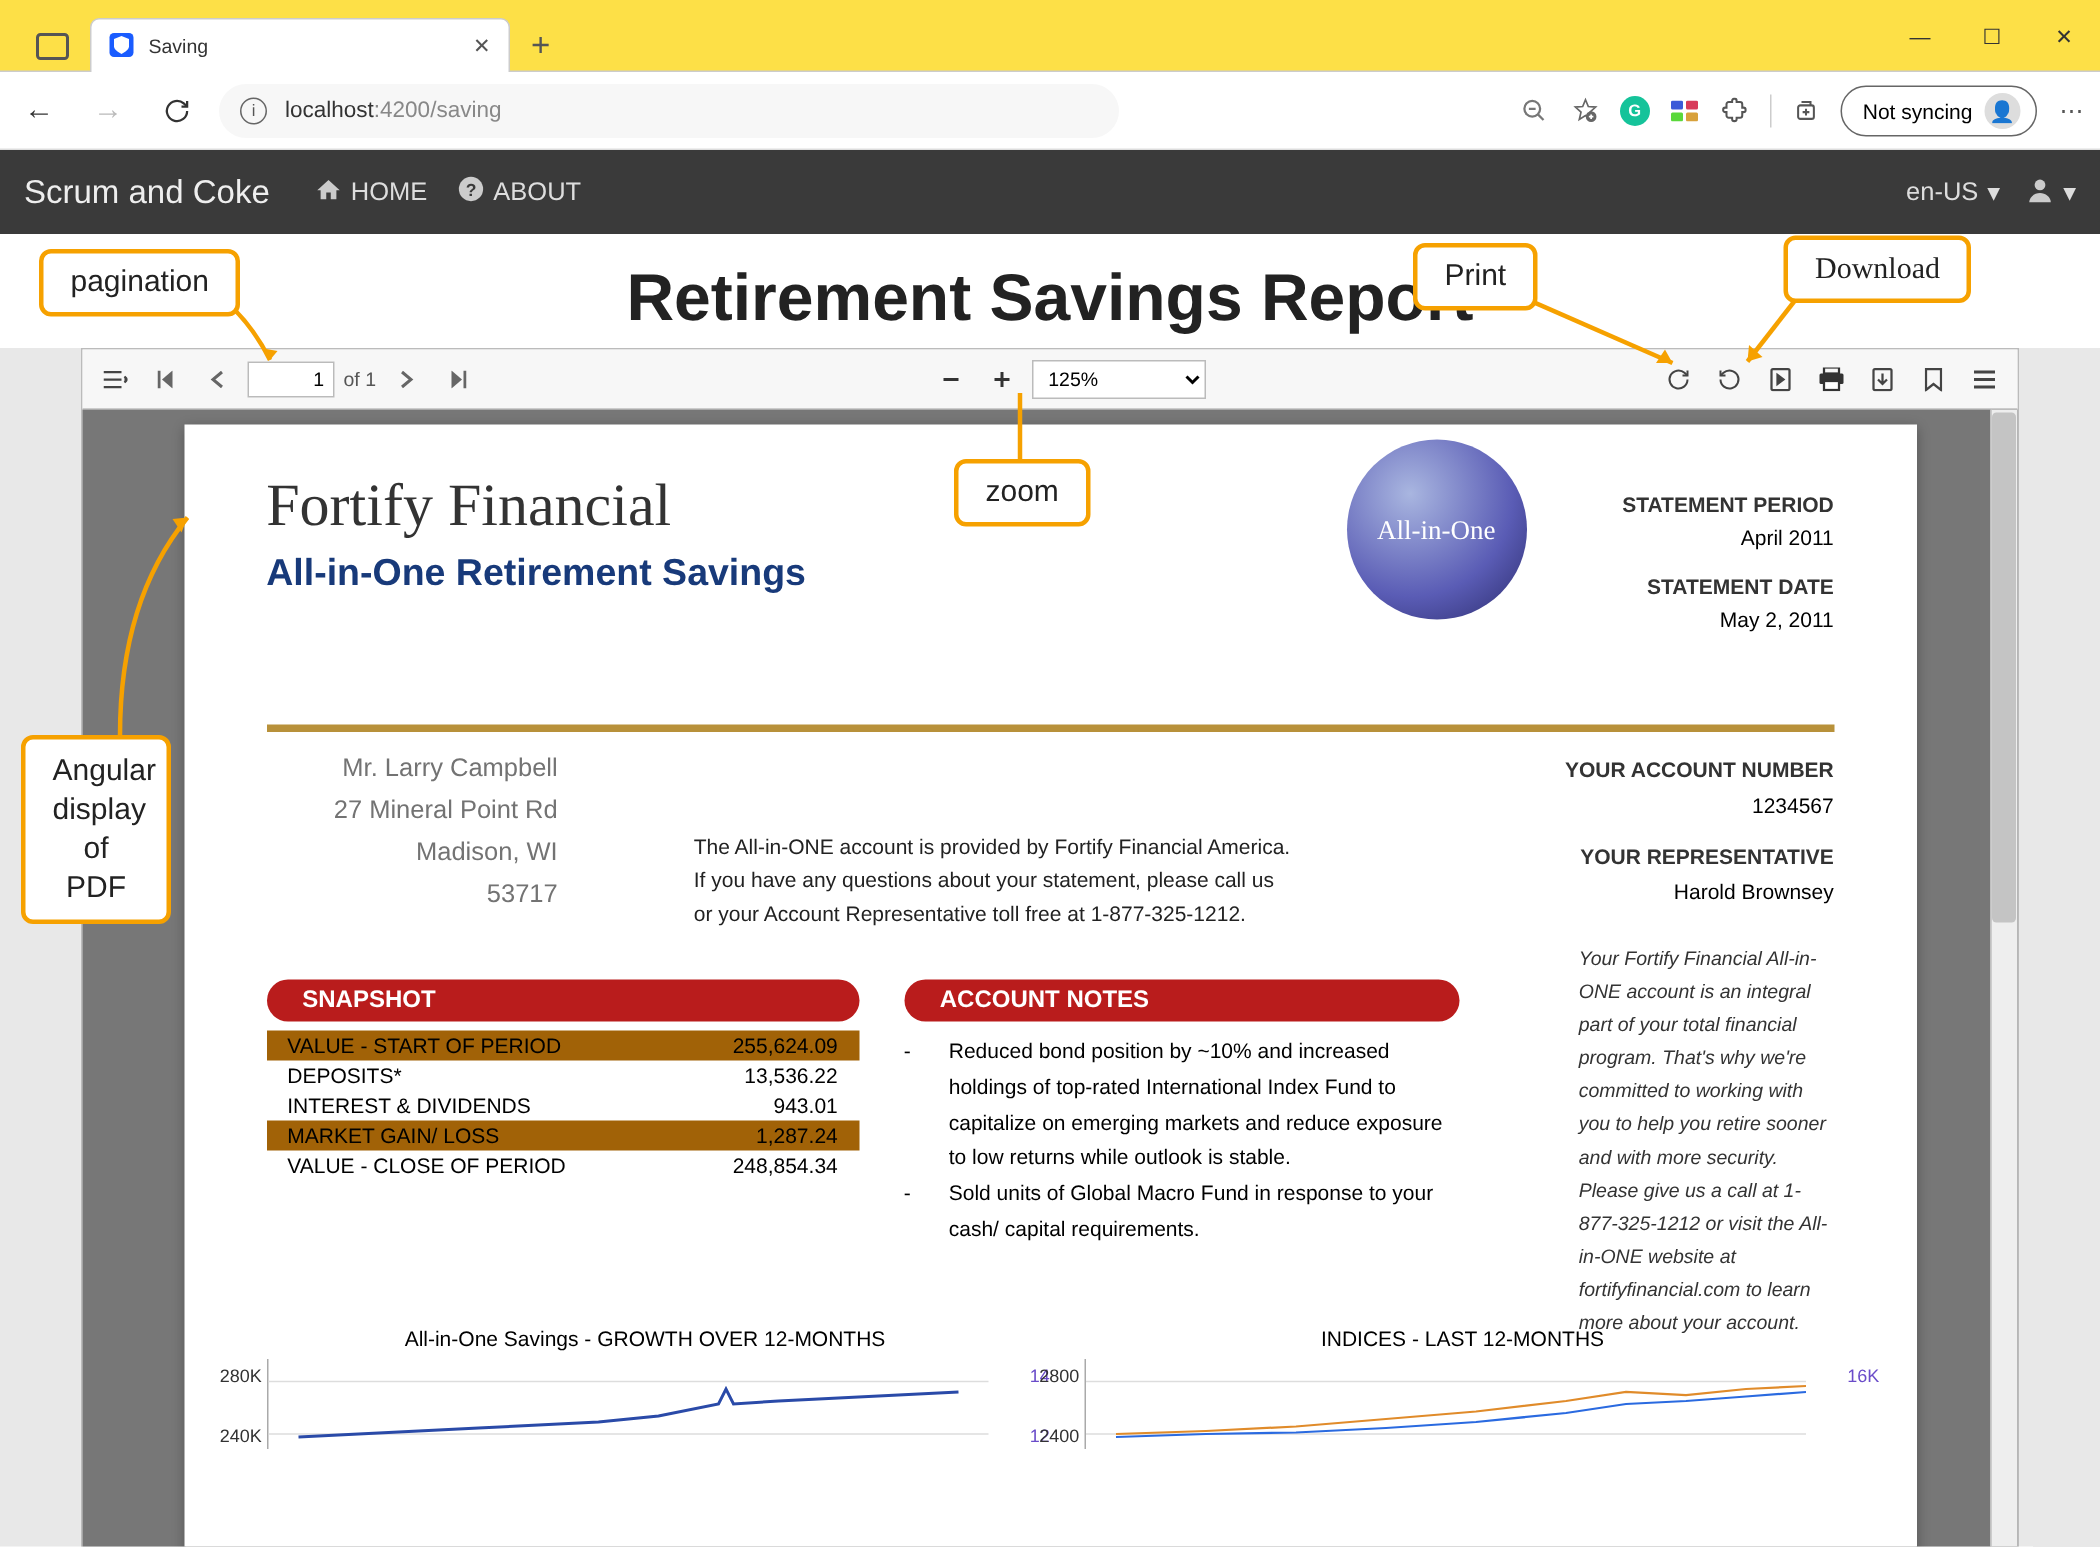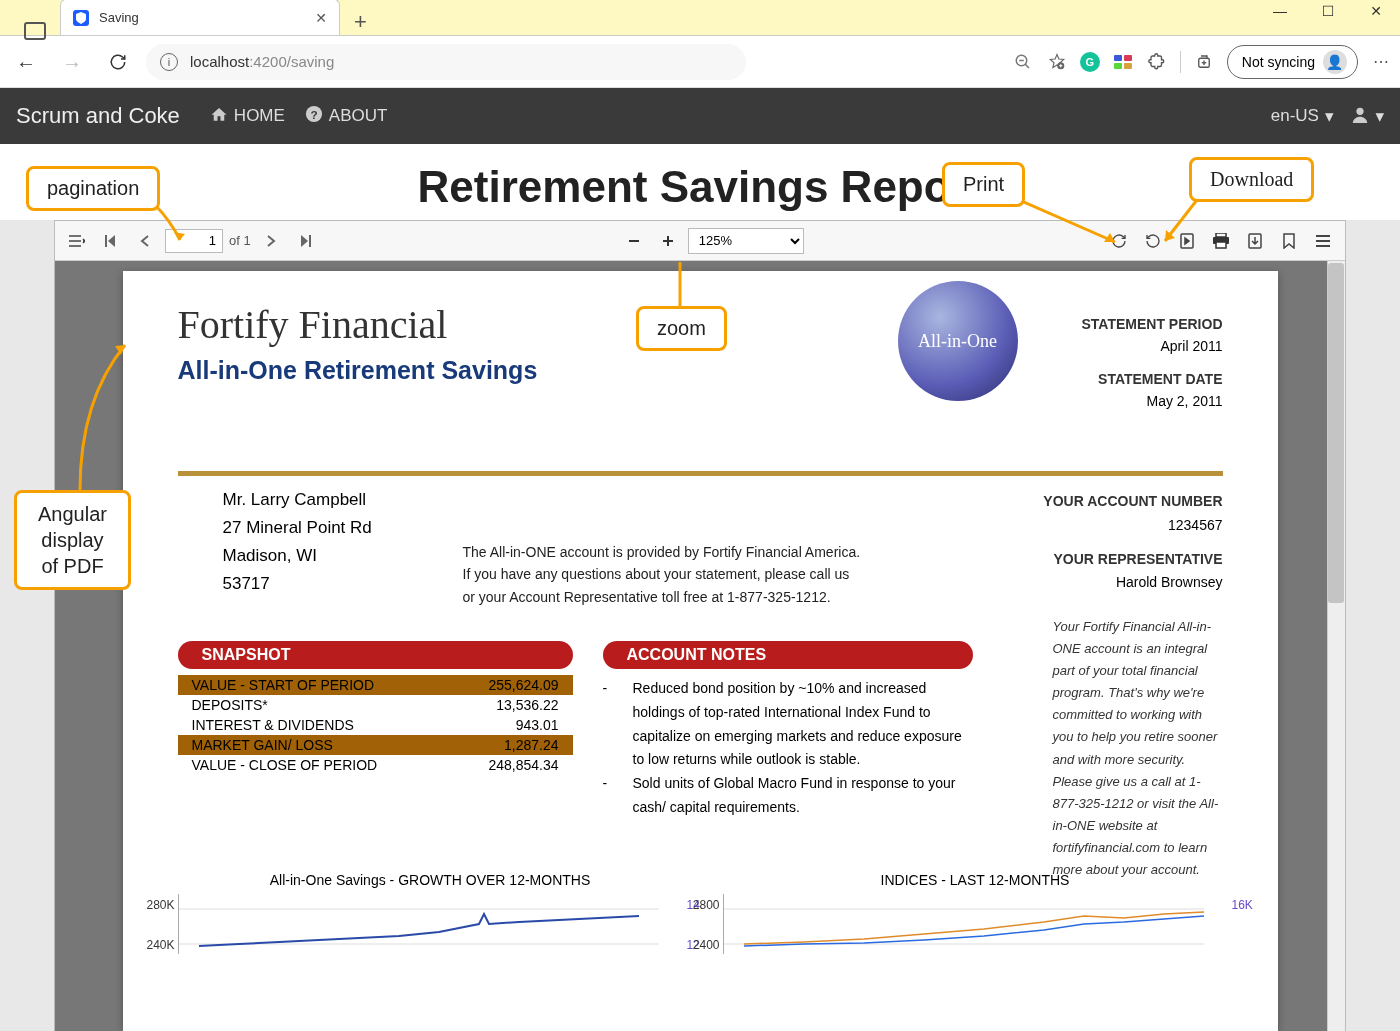--- a/index.html
+++ b/index.html
@@ -1,19 +1,19 @@
 <!DOCTYPE html>
 <html><head>
 <meta charset="utf-8">
 <style>
 * { box-sizing: border-box; margin: 0; padding: 0; }
 body { font-family: "Segoe UI", Arial, sans-serif; background: #e8e8e8; width: 1400px; height: 1031px; overflow: hidden; position: relative; }
 
 
-.titlebar { height: 36px; background: #fef9c3; display: flex; align-items: flex-end; border-bottom: 1px solid #ccc; }
+.titlebar { height: 48px; background: #fde047; display: flex; align-items: center; border-bottom: 1px solid #ccc; }
 .tab { background: #fff; height: 36px; margin-left: 60px; margin-top: 12px; border-radius: 6px 6px 0 0; display: flex; align-items: center; padding: 0 12px; min-width: 280px; border: 1px solid #ccc; border-bottom: none; }
 .tab-icon { width: 16px; height: 16px; background: #1a5cff; border-radius: 3px; margin-right: 10px; display: inline-flex; align-items: center; justify-content: center; color: #fff; font-size: 10px; }
 .tab-title { font-size: 13px; color: #333; }
 .tab-close { margin-left: auto; font-size: 14px; color: #555; cursor: pointer; }
 .newtab { margin-left: 14px; margin-top: 12px; font-size: 22px; color: #555; cursor: pointer; }
 .app-icon { position: absolute; left: 24px; top: 22px; width: 22px; height: 18px; border: 2px solid #555; border-radius: 3px; }
 .window-controls { margin-left: auto; display: flex; }
 .wc-btn { width: 48px; height: 48px; display: flex; align-items: center; justify-content: center; font-size: 14px; color: #333; cursor: pointer; }
 
 .addrbar { height: 52px; background: #fff; display: flex; align-items: center; padding: 0 8px; gap: 10px; border-bottom: 1px solid #ddd; }
@@ -58,21 +58,21 @@
 
 
 .doc-header { display: flex; justify-content: space-between; align-items: flex-start; }
 .doc-title { font-family: Georgia, serif; font-size: 40px; color: #333; }
 .doc-subtitle { color: #183a7a; font-size: 25px; font-weight: bold; margin-top: 8px; }
 .logo-ball { width: 120px; height: 120px; border-radius: 50%; background: radial-gradient(circle at 35% 30%, #a9b6e0, #5a5cb5 60%, #2a2a6a); display: flex; align-items: center; justify-content: center; color: #fff; font-family: Georgia, serif; font-size: 18px; position: absolute; right: 260px; top: 10px; }
 .stmt-info { position: absolute; right: 55px; top: 42px; text-align: right; font-size: 14px; line-height: 1.6; }
 .stmt-label { font-weight: 600; color: #333; }
 .gold-line { height: 5px; background: #b8913a; margin-top: 86px; }
 .acc-info { text-align: right; font-size: 14px; margin-top: 14px; line-height: 1.7; }
-.recipient { position: absolute; left: 100px; top: 215px; font-size: 17px; line-height: 1.65; color: #000000; }
+.recipient { position: absolute; left: 100px; top: 215px; font-size: 17px; line-height: 1.65; color: #737373; text-align: right; }
 .account-desc { position: absolute; left: 340px; top: 270px; width: 400px; font-size: 14px; line-height: 1.6; color: #222; }
 .side-note { position: absolute; right: 55px; top: 345px; width: 170px; font-size: 13px; font-style: italic; line-height: 1.7; color: #333; }
 
 .panel-row { position: absolute; top: 370px; left: 55px; display: flex; gap: 30px; }
 .panel { width: 395px; }
 .panel-header { background: #b91c1c; color: #fff; font-weight: bold; padding: 5px 24px; font-size: 16px; border-radius: 18px; }
 .snap-table { margin-top: 6px; }
 .snap-row { display: flex; justify-content: space-between; padding: 2px 14px; font-size: 14px; }
 .snap-row.alt { background: #a16207; }
 .notes-list { margin-top: 8px; font-size: 14px; line-height: 1.7; }
@@ -441,17 +441,17 @@
     <line x1="0" y1="0" x2="105" y2="46" stroke="#f6a100" stroke-width="3"></line>
     <path d="M105 46 L94 46 L100 37 Z" fill="#f6a100"></path>
   </svg>
 
 <div class="callout" style="left:1189px; top:157px;font-family:Liberation Serif, serif;">Download</div>
 <svg class="arrow-svg" style="left:1160px; top:196px;" width="50" height="55">
     <line x1="40" y1="0" x2="5" y2="45" stroke="#f6a100" stroke-width="3"></line>
     <path d="M5 45 L6 34 L15 42 Z" fill="#f6a100"></path>
   </svg>
 
-<div class="callout" style="left:14px; top:490px; width:117px; text-align:center; line-height:1.3;">Angular display of PDF</div>
+<div class="callout" style="left:14px; top:490px; width:100px; text-align:center; line-height:1.3;">Angular display of PDF</div>
 <svg class="arrow-svg" style="left:75px; top:340px;" width="60" height="155">
     <path d="M5 150 Q 5 60 50 5" fill="none" stroke="#f6a100" stroke-width="3"></path>
     <path d="M50 5 L40 6 L46 15 Z" fill="#f6a100"></path>
   </svg>
 
 </body></html>

